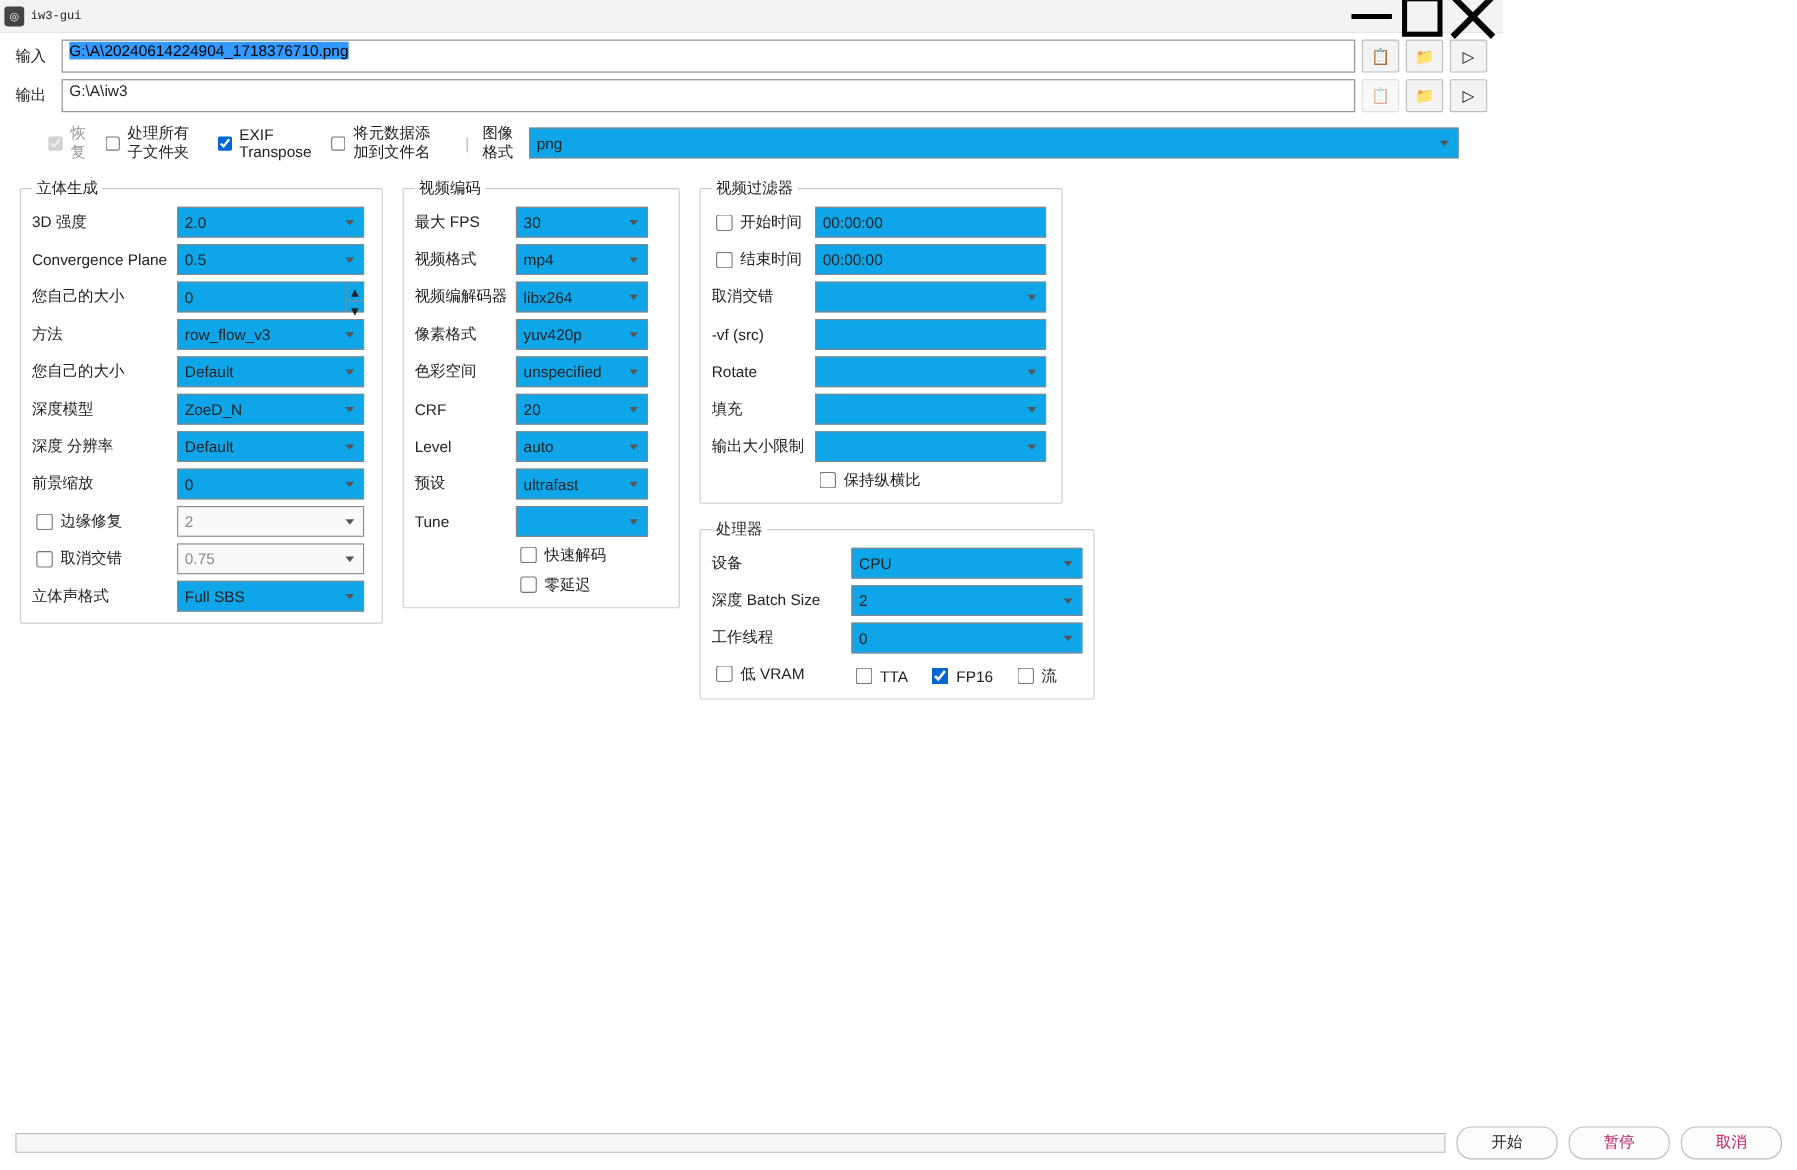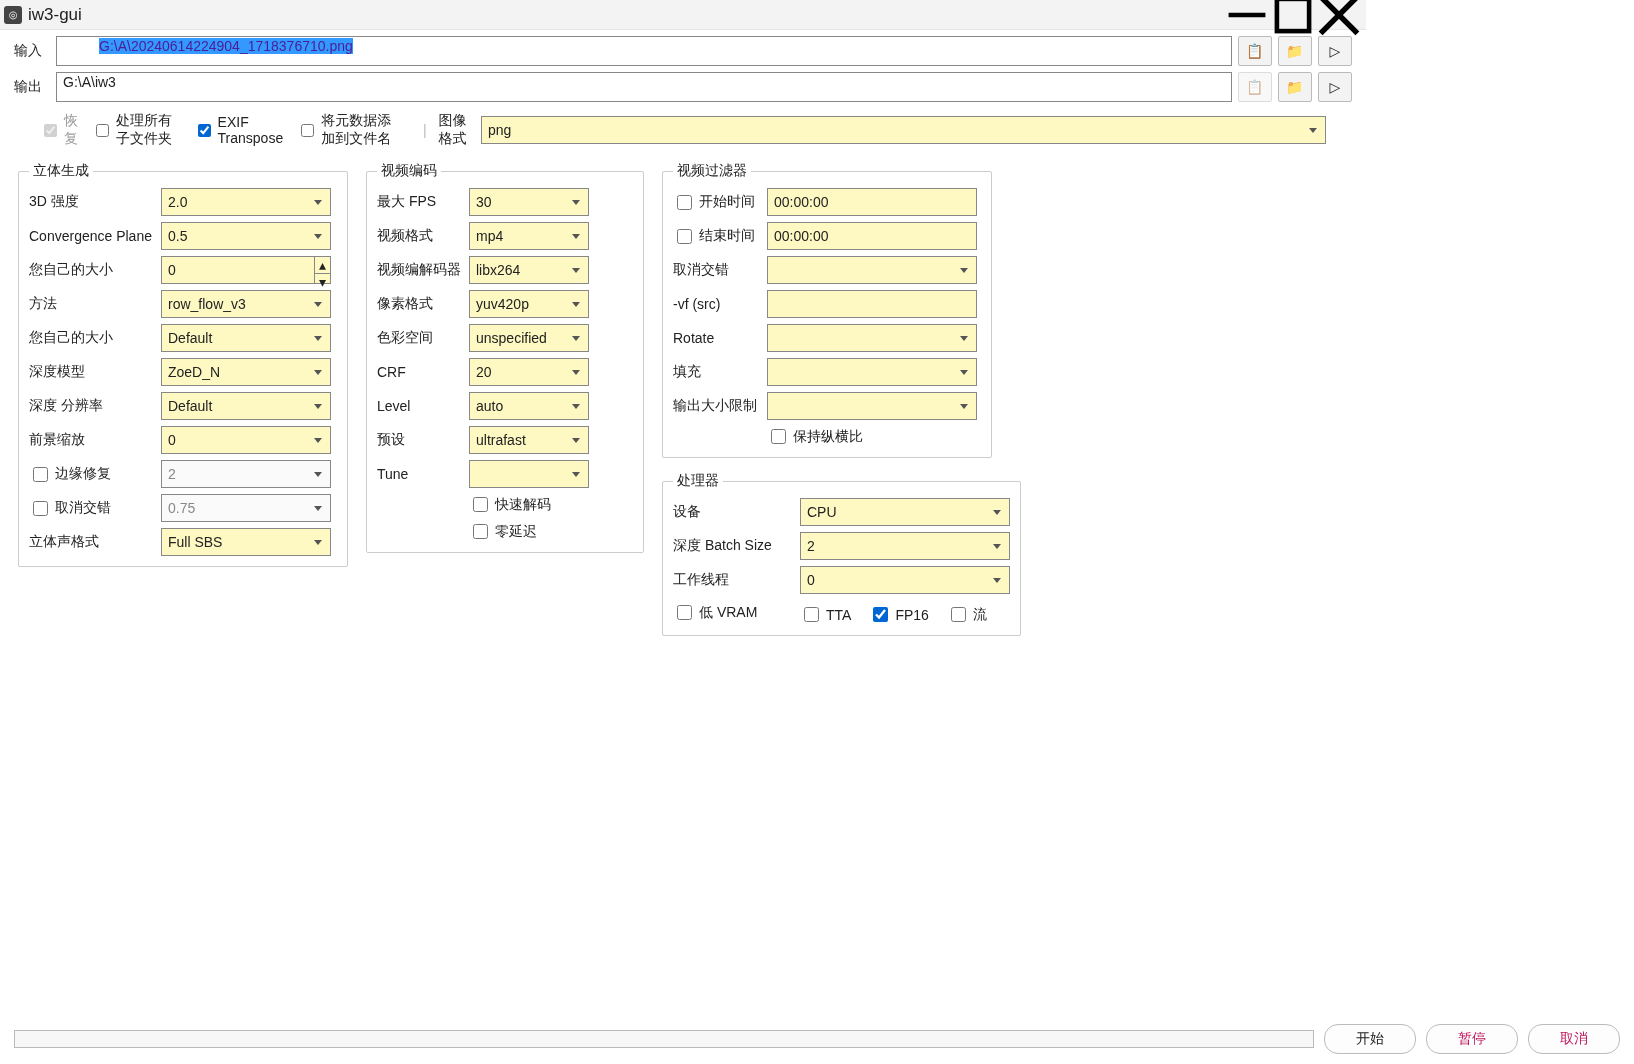--- a/index.html
+++ b/index.html
@@ -1,28 +1,28 @@
 <!DOCTYPE html>
 <html><head>
 <meta charset="utf-8">
 <style>
   * { box-sizing: border-box; font-family: "Microsoft YaHei", "SimSun", Arial, sans-serif; font-size: 14px; }
   body { margin: 0; background: #fff; color: #222; user-select: none; }
   .window { width: 1366px; height: 890px; display: flex; flex-direction: column; }
   .titlebar { height: 30px; background: #f3f3f3; border-bottom: 1px solid #e5e5e5; display: flex; align-items: center; padding: 0 4px; }
   .app-icon { width: 18px; height: 18px; background:#444; border-radius:3px; margin-right:6px; display:flex; align-items:center; justify-content:center; color:#fff; font-size:10px;}
-  .title { flex:1; font-size:17px; }
+  .title { flex:1; font-size:11px;font-family:Liberation Mono, monospace; }
   .win-btns { display:flex; }
   .win-btn { width:46px; height:30px; display:flex; align-items:center; justify-content:center; }
 
   .toolbar-row { display:flex; align-items:center; padding:6px 14px 0 14px; gap:6px;}
   .toolbar-label { width:36px; font-size:14px;}
   .path-input { flex:1; height:30px; border:1px solid #888; padding:0 6px; font-family: "Consolas","SimSun",monospace; font-size:15px; }
   .path-input.selected { background:#fff; color:#000; }
-  .path-input.selected .sel { background:#3399ff; color:#4c1d95;margin-left:36px; }
+  .path-input.selected .sel { background:#3399ff; color:#000000; }
   .icon-btn { width:34px; height:30px; border:1px solid #bbb; background:#f3f3f3; display:flex; align-items:center; justify-content:center; border-radius:2px;}
   .icon-btn.disabled { opacity:.5; }
 
   .options-row { display:flex; align-items:center; gap:6px; padding:10px 40px 10px 40px; border-bottom:0;}
   .chk { display:inline-flex; align-items:center; gap:4px; margin-right:6px;}
   .chk input { width:15px; height:15px; accent-color:#0066d1;}
   .chk.disabled { color:#999; }
   .divider { color:#bbb; margin:0 6px;}
   .sel-sm { height:26px; border:1px solid #888; background:#fff; padding:0 20px 0 6px; position:relative; font-family:"Consolas","SimSun",monospace;}
   .sel-sm { min-width:60px; }
@@ -30,21 +30,21 @@
   .main { display:flex; gap:18px; padding:4px 18px 0 18px; align-items:flex-start; }
   .col { display:flex; flex-direction:column; gap:14px; }
 
   fieldset { border:1px solid #ccc; border-radius:2px; padding:8px 10px 10px 10px; margin:0; }
   legend { padding:0 4px; font-size:14px; }
   .grid { display:grid; grid-template-columns:130px 170px; column-gap:2px; row-gap:6px; align-items:center;}
   .grid.ve { grid-template-columns:90px 120px; }
   .grid.vf { grid-template-columns:92px 210px; }
   .grid.proc { grid-template-columns:125px 210px; }
   .grid label { font-size:14px; white-space:nowrap;}
-  .combo, .num, .txt { height:28px; border:1px solid #888; background:#fef9c3; padding:0 22px 0 6px; font-family:"Consolas","SimSun",monospace; font-size:14px; width:100%; display:flex; align-items:center; position:relative;}
+  .combo, .num, .txt { height:28px; border:1px solid #888; background:#0ea5e9; padding:0 22px 0 6px; font-family:"Consolas","SimSun",monospace; font-size:14px; width:100%; display:flex; align-items:center; position:relative;}
   .combo::after { content:""; position:absolute; right:8px; top:11px; border-left:4px solid transparent; border-right:4px solid transparent; border-top:5px solid #555;}
   .num { padding-right:18px;}
   .num .spin { position:absolute; right:0; top:0; bottom:0; width:16px; border-left:1px solid #888; display:flex; flex-direction:column;}
   .num .spin div { flex:1; display:flex; align-items:center; justify-content:center;}
   .num .spin div:first-child { border-bottom:1px solid #888;}
   .txt { padding-right:6px;}
   .disabled-field { color:#888; background:#fafafa;}
 
   .checkboxes-row { display:flex; gap:12px; align-items:center; margin-top:4px; }
 
@@ -200,21 +200,21 @@
 
           <label>立体声格式</label>
           <div class="combo">
               <span>Full SBS</span>
             </div>
         </div>
       </fieldset>
     </div>
 
     <div class="col">
-      <fieldset style="width:278px;">
+      <fieldset style="width:252px;">
         <legend>视频编码</legend>
         <div class="grid ve">
           <label>最大 FPS</label>
           <div class="combo">
               <span>30</span>
             </div>
 
           <label>视频格式</label>
           <div class="combo">
               <span>mp4</span>

